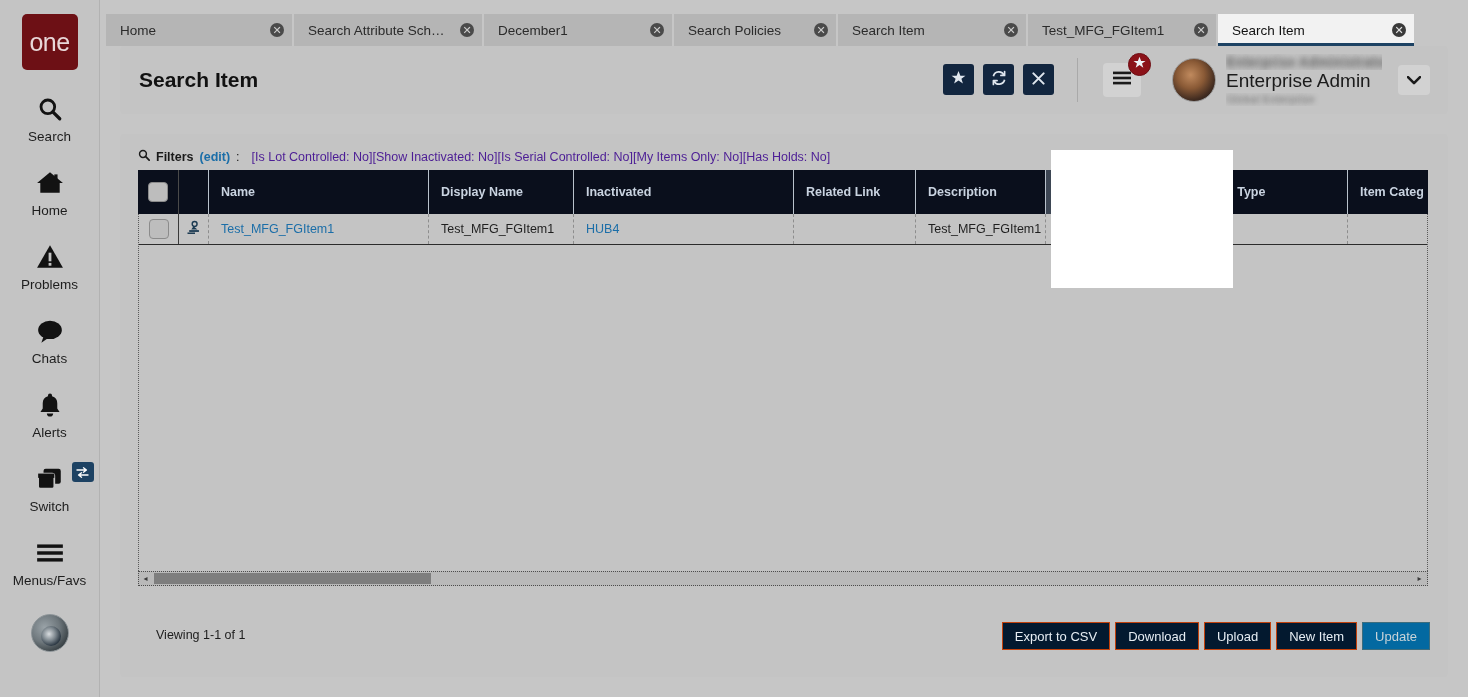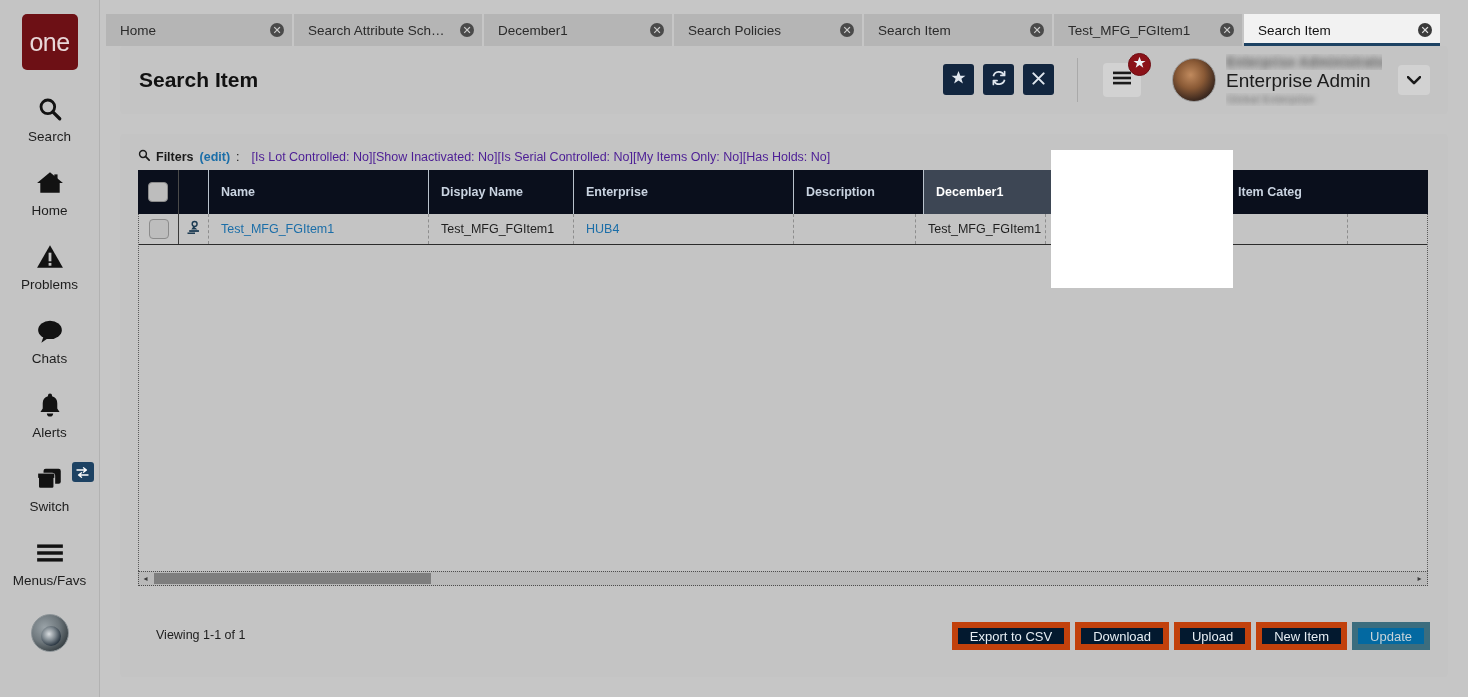--- a/index.html
+++ b/index.html
@@ -226,21 +226,21 @@
   #viewing-text {
     position: absolute; left: 36px; bottom: 35px;
     font-size: 12.5px; color: #1c1c1c;
   }
   #footer-actions {
     position: absolute; right: 18px; bottom: 27px;
     display: flex; gap: 5px;
   }
   .ftr-btn {
     height: 28px; padding: 0 12px;
-    background: #03192f; border: 6px solid #c2410c;
+    background: #03192f; border: 1px solid #c2410c;
     color: #e6edf3; font-size: 13px;
     display: flex; align-items: center; justify-content: center;
     cursor: pointer; font-family: "Liberation Sans", sans-serif;
   }
   .ftr-btn.disabled { background: #0369a1; border-color: #3c6d7e; color: #c8d3d8; cursor: default; }
 </style>
 </head>
 <body>
 
 <div id="left-rail">
@@ -336,21 +336,21 @@
     <span class="tab-close">✕</span>
   </div>
   <div class="tab" style="width:190px">
     <span class="tab-label">Search Attribute Schema</span>
     <span class="tab-close">✕</span>
   </div>
   <div class="tab" style="width:190px">
     <span class="tab-label">December1</span>
     <span class="tab-close">✕</span>
   </div>
-  <div class="tab" style="width:190px">
+  <div class="tab" style="width:164px">
     <span class="tab-label">Search Policies</span>
     <span class="tab-close">✕</span>
   </div>
   <div class="tab" style="width:190px">
     <span class="tab-label">Search Item</span>
     <span class="tab-close">✕</span>
   </div>
   <div class="tab" style="width:190px">
     <span class="tab-label">Test_MFG_FGItem1</span>
     <span class="tab-close">✕</span>
@@ -449,21 +449,24 @@
         <span class="grid-checkbox"></span>
       </div>
       <div class="hcell iconcol" style="width:30px"></div>
       <div class="hcell" style="width:220px">
         <span>Name</span>
       </div>
       <div class="hcell" style="width:145px">
         <span>Display Name</span>
       </div>
       <div class="hcell" style="width:220px">
-        <span>Enterprise</span>
+        <span>Inactivated</span>
+      </div>
+      <div class="hcell" style="width:122px">
+        <span>Related Link</span>
       </div>
       <div class="hcell" style="width:130px">
         <span>Description</span>
       </div>
       <div class="hcell dragged" style="width:150px">
         <span>December1</span>
       </div>
       <div class="hcell" style="width:152px">
         <span>Item Type</span>
       </div>

